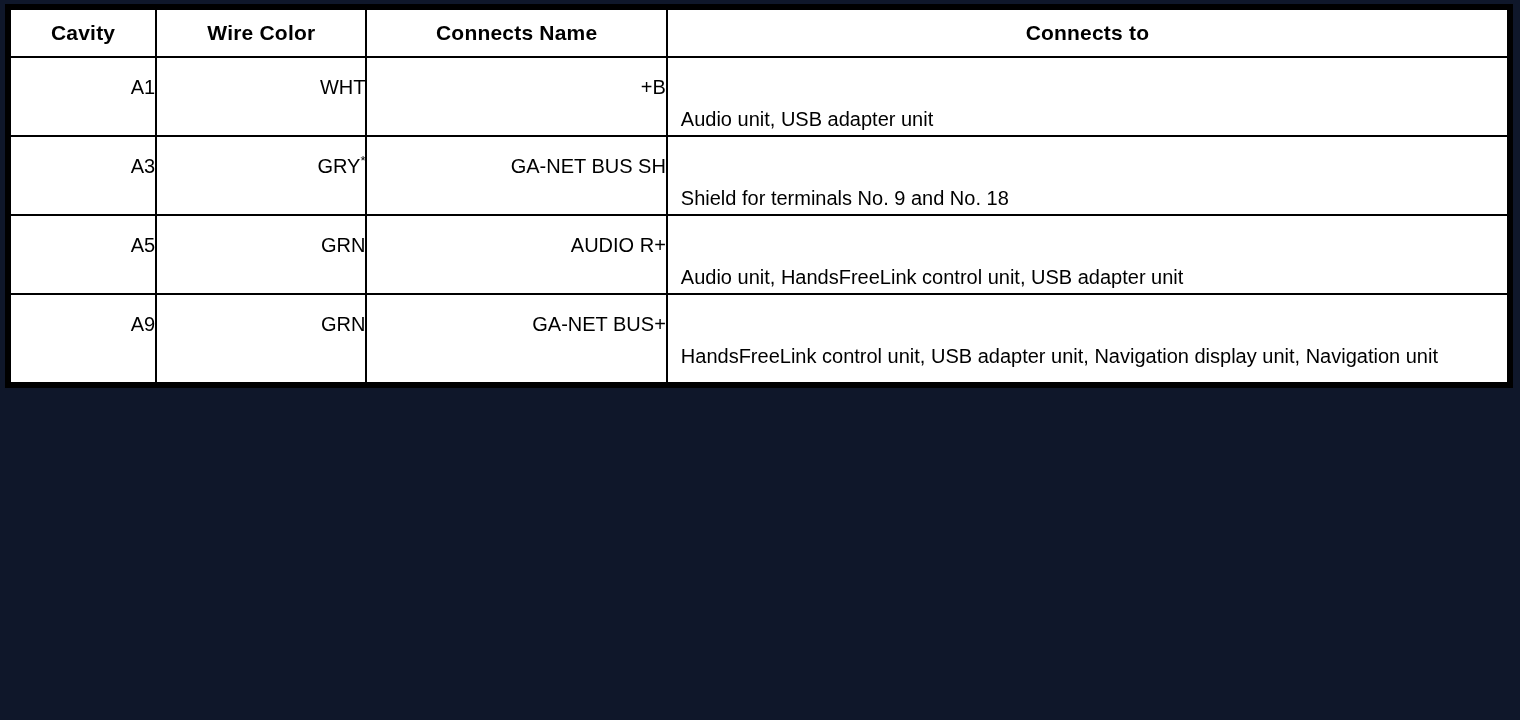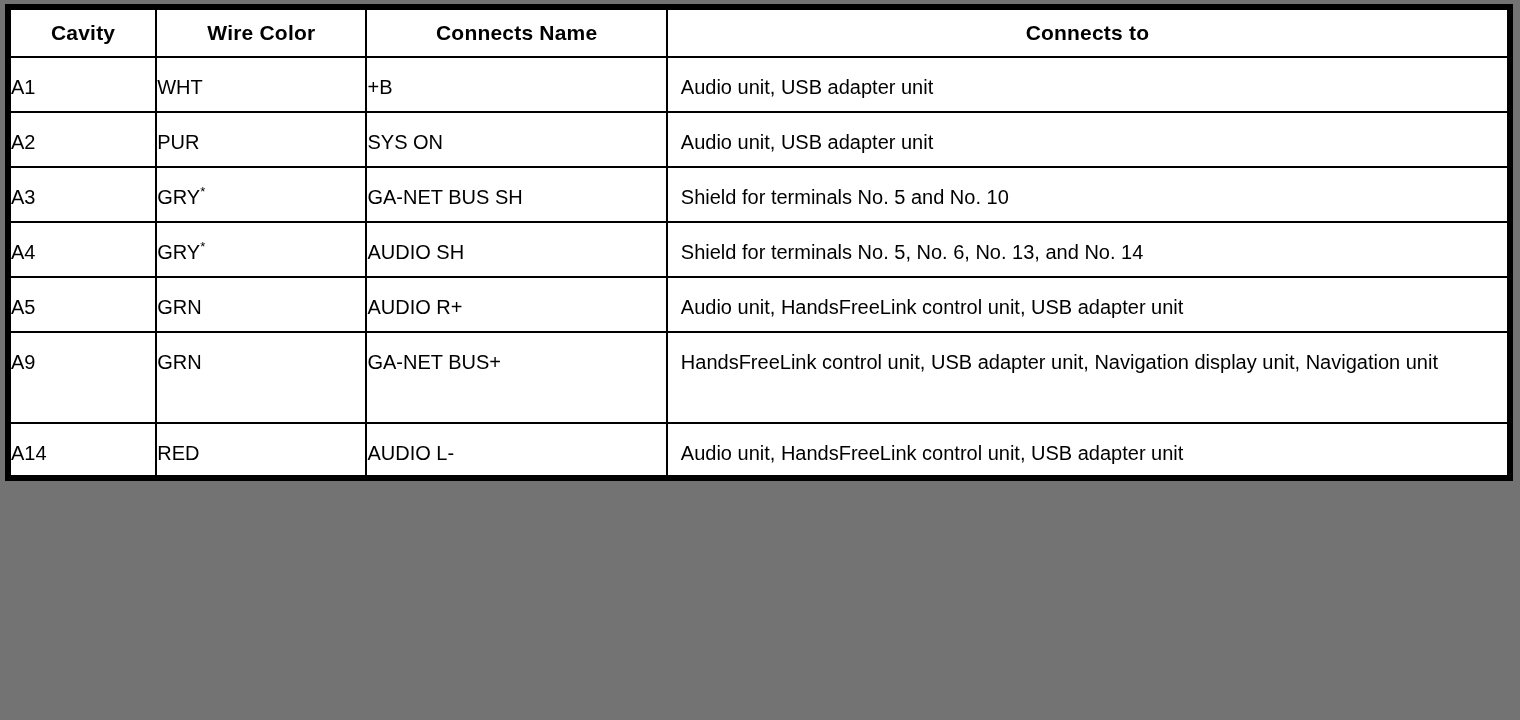--- a/index.html
+++ b/index.html
@@ -5,21 +5,21 @@
   html, body {
     margin: 0;
     padding: 0;
     background: #ffffff;
     font-family: "Liberation Sans", "DejaVu Sans", sans-serif;
     color: #000000;
   }
   .page {
     width: 1520px;
     height: 720px;
-    background: #737373;
+    background: #0f172a;
     box-sizing: border-box;
     padding: 4px 5px;
   }
   table.wiring {
     border-collapse: collapse;
     table-layout: fixed;
     width: 1508px;
     background: #ffffff;
   }
   table.wiring, table.wiring th, table.wiring td {
@@ -45,30 +45,31 @@
     font-size: 20px;
     font-weight: normal;
     vertical-align: top;
     padding: 13px 0 0 0;
     line-height: 32px;
     overflow: hidden;
     white-space: nowrap;
   }
   tr.row       { height: 55px; }
   tr.row.tall  { height: 91px; }
-  td.c1, td.c2, td.c3 { text-align: left; }
+  td.c1, td.c2, td.c3 { text-align: right; }
   td.c4 {
     text-align: left;
     padding-left: 13px;
     padding-right: 10px;
     white-space: normal;
   }
   td.c4 .wrapbox {
     display: inline-block;
     max-width: 775px;
+    margin-top: 32px;
   }
   td.c2 sup {
     font-size: 13px;
     line-height: 0;
     vertical-align: super;
   }
 </style>
 </head>
 <body>
 
@@ -89,50 +90,32 @@
       </tr>
     </thead>
     <tbody>
       <tr class="row">
         <td class="c1">A1</td>
         <td class="c2"><span>WHT</span><sup></sup></td>
         <td class="c3">+B</td>
         <td class="c4"><span class="wrapbox">Audio unit, USB adapter unit</span></td>
       </tr>
       <tr class="row">
-        <td class="c1">A2</td>
-        <td class="c2"><span>PUR</span><sup></sup></td>
-        <td class="c3">SYS ON</td>
-        <td class="c4"><span class="wrapbox">Audio unit, USB adapter unit</span></td>
-      </tr>
-      <tr class="row">
         <td class="c1">A3</td>
         <td class="c2"><span>GRY</span><sup>*</sup></td>
         <td class="c3">GA-NET BUS SH</td>
-        <td class="c4"><span class="wrapbox">Shield for terminals No. 5 and No. 10</span></td>
-      </tr>
-      <tr class="row">
-        <td class="c1">A4</td>
-        <td class="c2"><span>GRY</span><sup>*</sup></td>
-        <td class="c3">AUDIO SH</td>
-        <td class="c4"><span class="wrapbox">Shield for terminals No. 5, No. 6, No. 13, and No. 14</span></td>
+        <td class="c4"><span class="wrapbox">Shield for terminals No. 9 and No. 18</span></td>
       </tr>
       <tr class="row">
         <td class="c1">A5</td>
         <td class="c2"><span>GRN</span><sup></sup></td>
         <td class="c3">AUDIO R+</td>
         <td class="c4"><span class="wrapbox">Audio unit, HandsFreeLink control unit, USB adapter unit</span></td>
       </tr>
       <tr class="row tall">
         <td class="c1">A9</td>
         <td class="c2"><span>GRN</span><sup></sup></td>
         <td class="c3">GA-NET BUS+</td>
         <td class="c4"><span class="wrapbox">HandsFreeLink control unit, USB adapter unit, Navigation display unit, Navigation unit</span></td>
       </tr>
-      <tr class="row">
-        <td class="c1">A14</td>
-        <td class="c2"><span>RED</span><sup></sup></td>
-        <td class="c3">AUDIO L-</td>
-        <td class="c4"><span class="wrapbox">Audio unit, HandsFreeLink control unit, USB adapter unit</span></td>
-      </tr>
     </tbody>
   </table>
 </div>
 
 </body></html>

